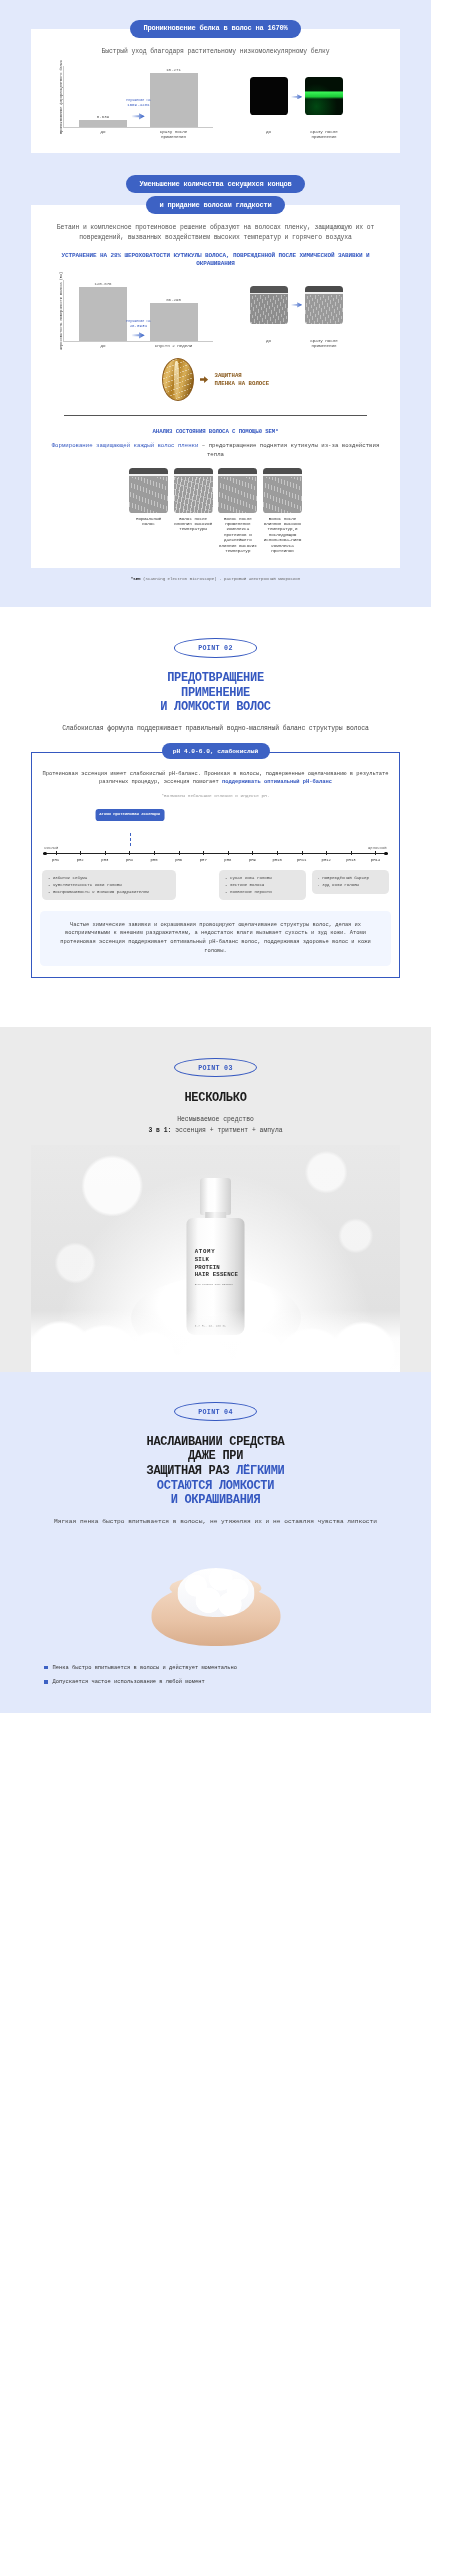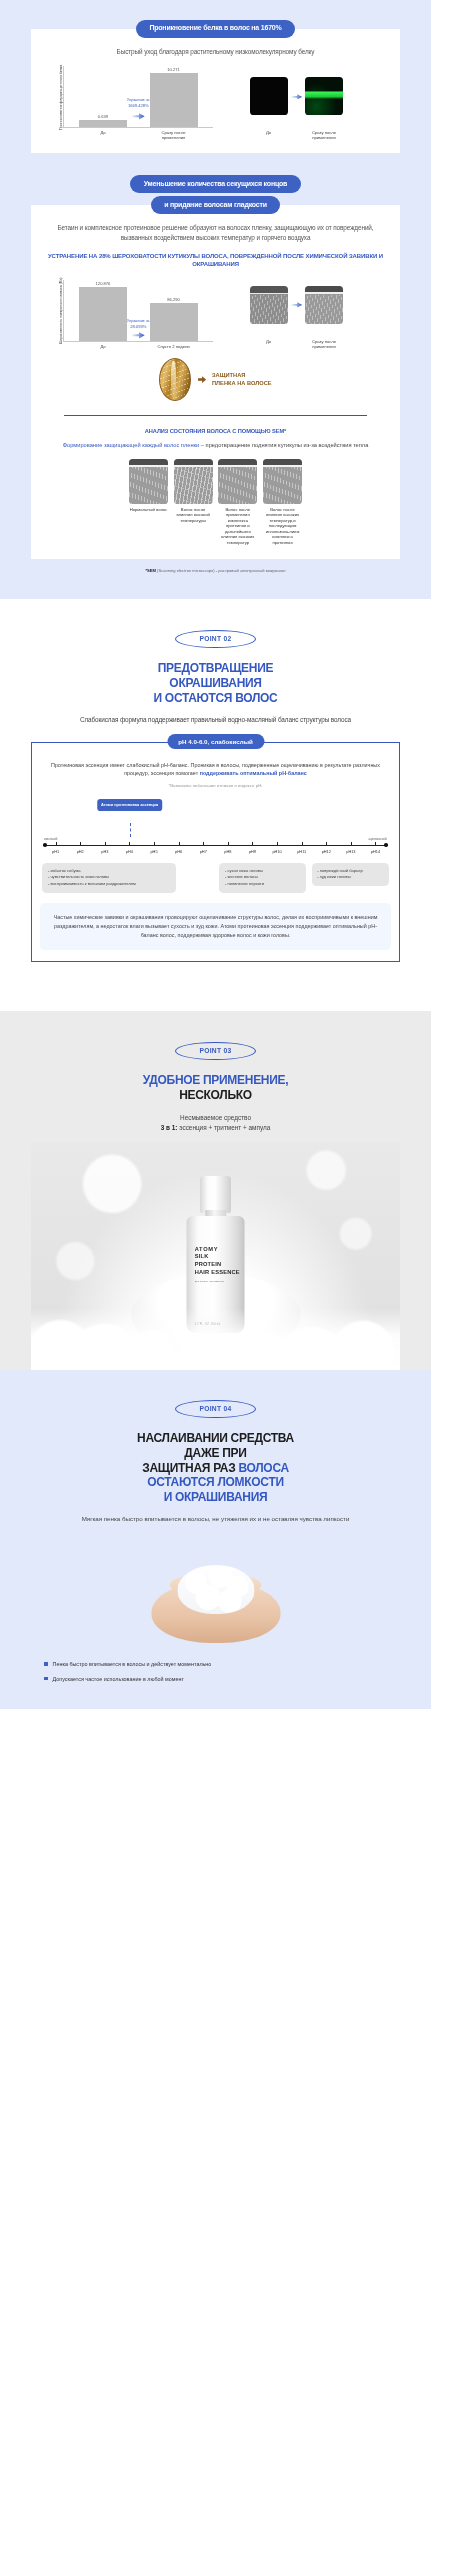--- a/index.html
+++ b/index.html
@@ -4,21 +4,21 @@
 <style>
   * { margin:0; padding:0; box-sizing:border-box; }
   html,body { width:464px; }
   body {
     font-family:"Liberation Sans", sans-serif;
     background:#ffffff;
     color:#333;
     width:464px;
     overflow-x:hidden;
   }
-  .page { width:431px; position:relative; }
+  .page { width:431px; position:relative;font-family:Liberation Mono, monospace; }
 
   
   .sec-research { background:#e2e9fb; padding:0 0 26px 0; position:relative; }
   .white-card { background:#ffffff; margin:0 31px; padding:0; position:relative; }
 
   .pill {
     display:block;
     margin:0 auto;
     background:#3d62c4;
     color:#fff;
@@ -536,22 +536,22 @@
       <b>*SEM</b><span> (Scanning electron microscope) - растровый электронный микроскоп</span>
     </div>
   </div>
 
   <div class="sec-p2">
     <div class="point-wrap">
       <span class="point-oval">POINT 02</span>
     </div>
     <div class="point-head c-blue">
       <div>ПРЕДОТВРАЩЕНИЕ</div>
-      <div>ОКРАШИВАНИЯ</div>
-      <div>И ОСТАЮТСЯ ВОЛОС</div>
+      <div>ПРИМЕНЕНИЕ</div>
+      <div>И ЛОМКОСТИ ВОЛОС</div>
     </div>
     <div class="point-desc">Слабокислая формула поддерживает правильный водно-масляный баланс структуры волоса</div>
 
     <div class="ph-panel-wrap">
       <div class="ph-pill">pH 4.0-6.0, слабокислый</div>
       <div class="ph-panel">
         <div class="ph-desc">
           <span>Протеиновая эссенция имеет слабокислый pH-баланс. Проникая в волосы, подверженные ощелачиванию в результате различных процедур, эссенция помогает </span><span class="hl">поддерживать оптимальный pH-баланс</span>
         </div>
         <div class="ph-note">*Возможны небольшие отличия в индексе pH.</div>
@@ -617,21 +617,20 @@
     </div>
   </div>
 
   <div class="spacer-white"></div>
 
   <div class="sec-p3">
     <div class="point-wrap">
       <span class="point-oval">POINT 03</span>
     </div>
     <div class="point-head">
-      <div class="c-blue">УДОБНОЕ ПРИМЕНЕНИЕ,</div>
       <div class="c-dark">НЕСКОЛЬКО</div>
     </div>
     <div class="p3-sub">
       <div>Несмываемое средство</div>
       <div>
         <span class="strong">3 в 1:</span><span> эссенция + тритмент + ампула</span>
       </div>
     </div>
 
     <div class="product-stage">
@@ -655,21 +654,21 @@
   </div>
 
   <div class="sec-p4">
     <div class="point-wrap">
       <span class="point-oval">POINT 04</span>
     </div>
     <div class="point-head">
       <div class="c-dark">НАСЛАИВАНИИ СРЕДСТВА</div>
       <div class="c-dark">ДАЖЕ ПРИ</div>
       <div>
-        <span class="c-dark">ЗАЩИТНАЯ РАЗ </span><span class="c-blue">ВОЛОСА</span>
+        <span class="c-dark">ЗАЩИТНАЯ РАЗ </span><span class="c-blue">ЛЁГКИМИ</span>
       </div>
       <div class="c-blue">ОСТАЮТСЯ ЛОМКОСТИ</div>
       <div class="c-blue">И ОКРАШИВАНИЯ</div>
     </div>
     <div class="p4-desc">Мягкая пенка быстро впитывается в волосы, не утяжеляя их и не оставляя чувства липкости</div>
 
     <div class="hand-stage">
       <div class="foam-blob"></div>
       <div class="hand"></div>
     </div>

